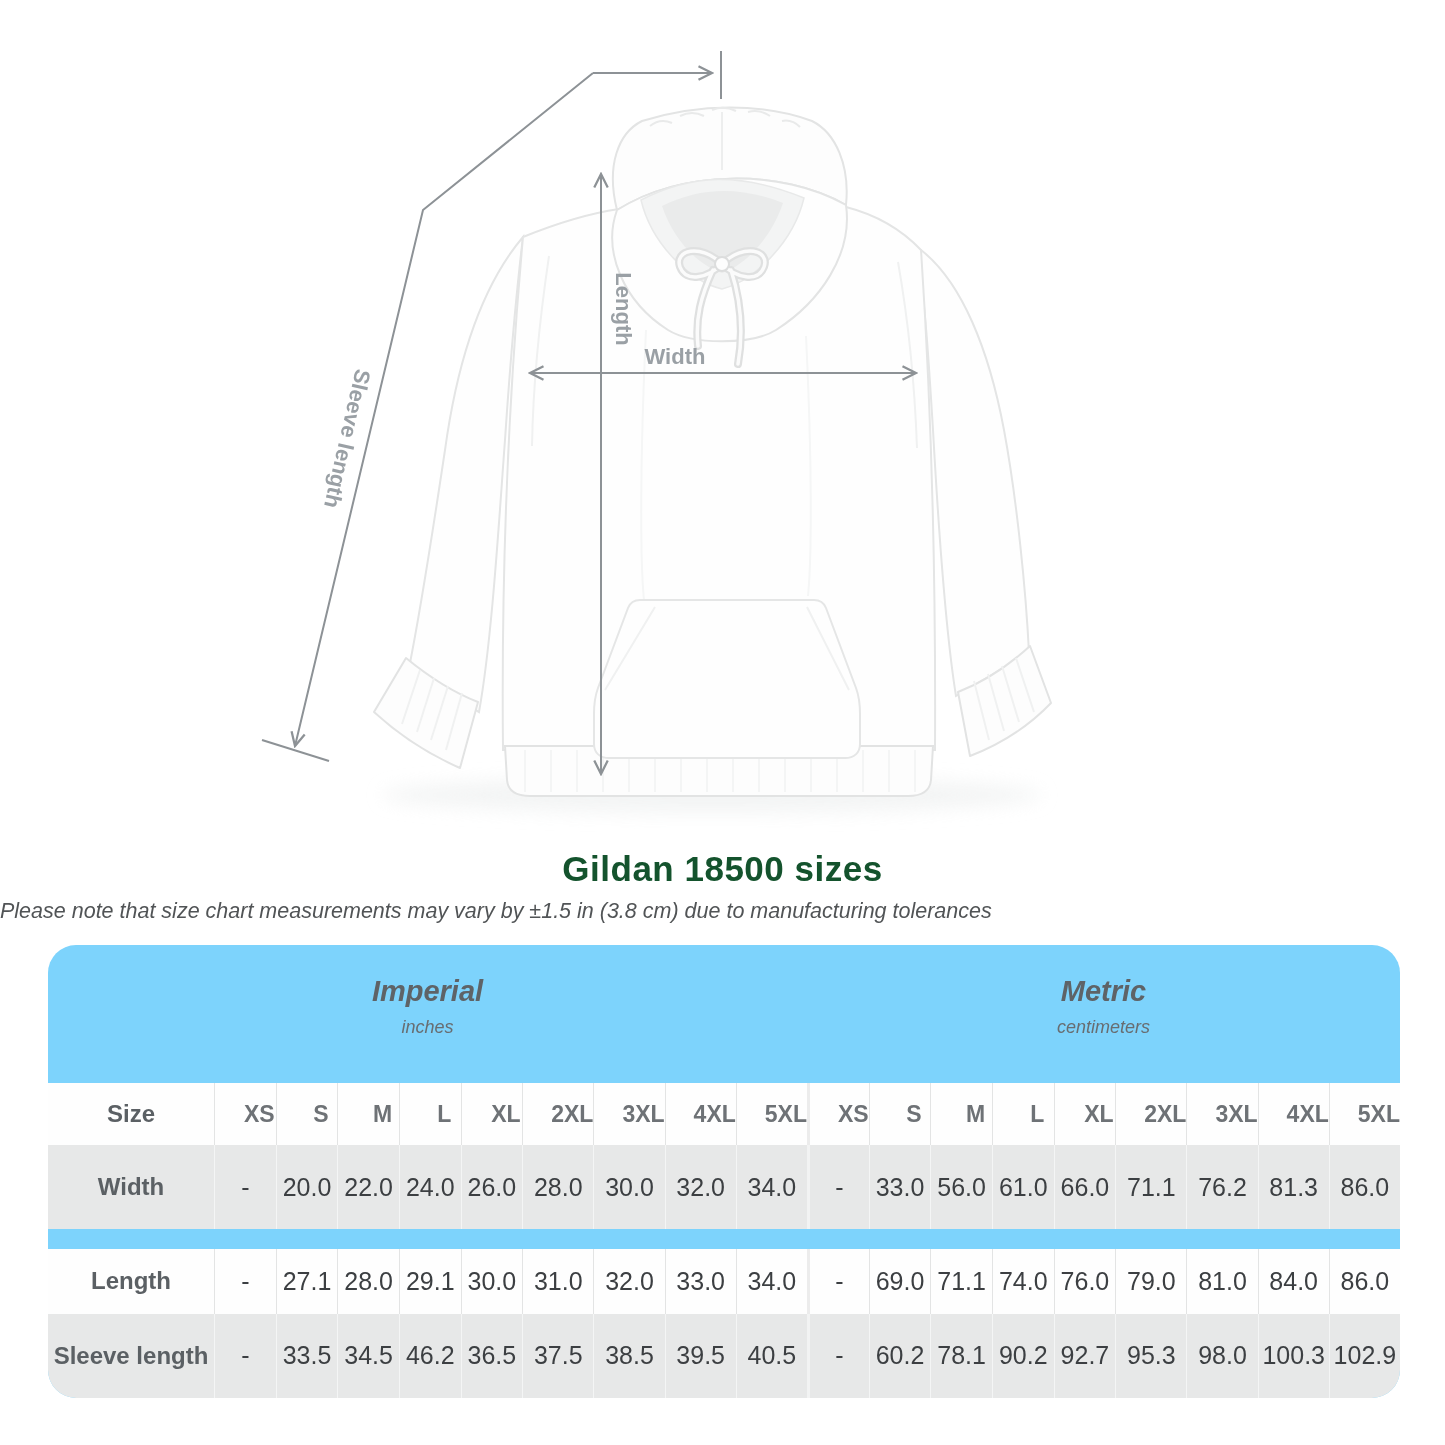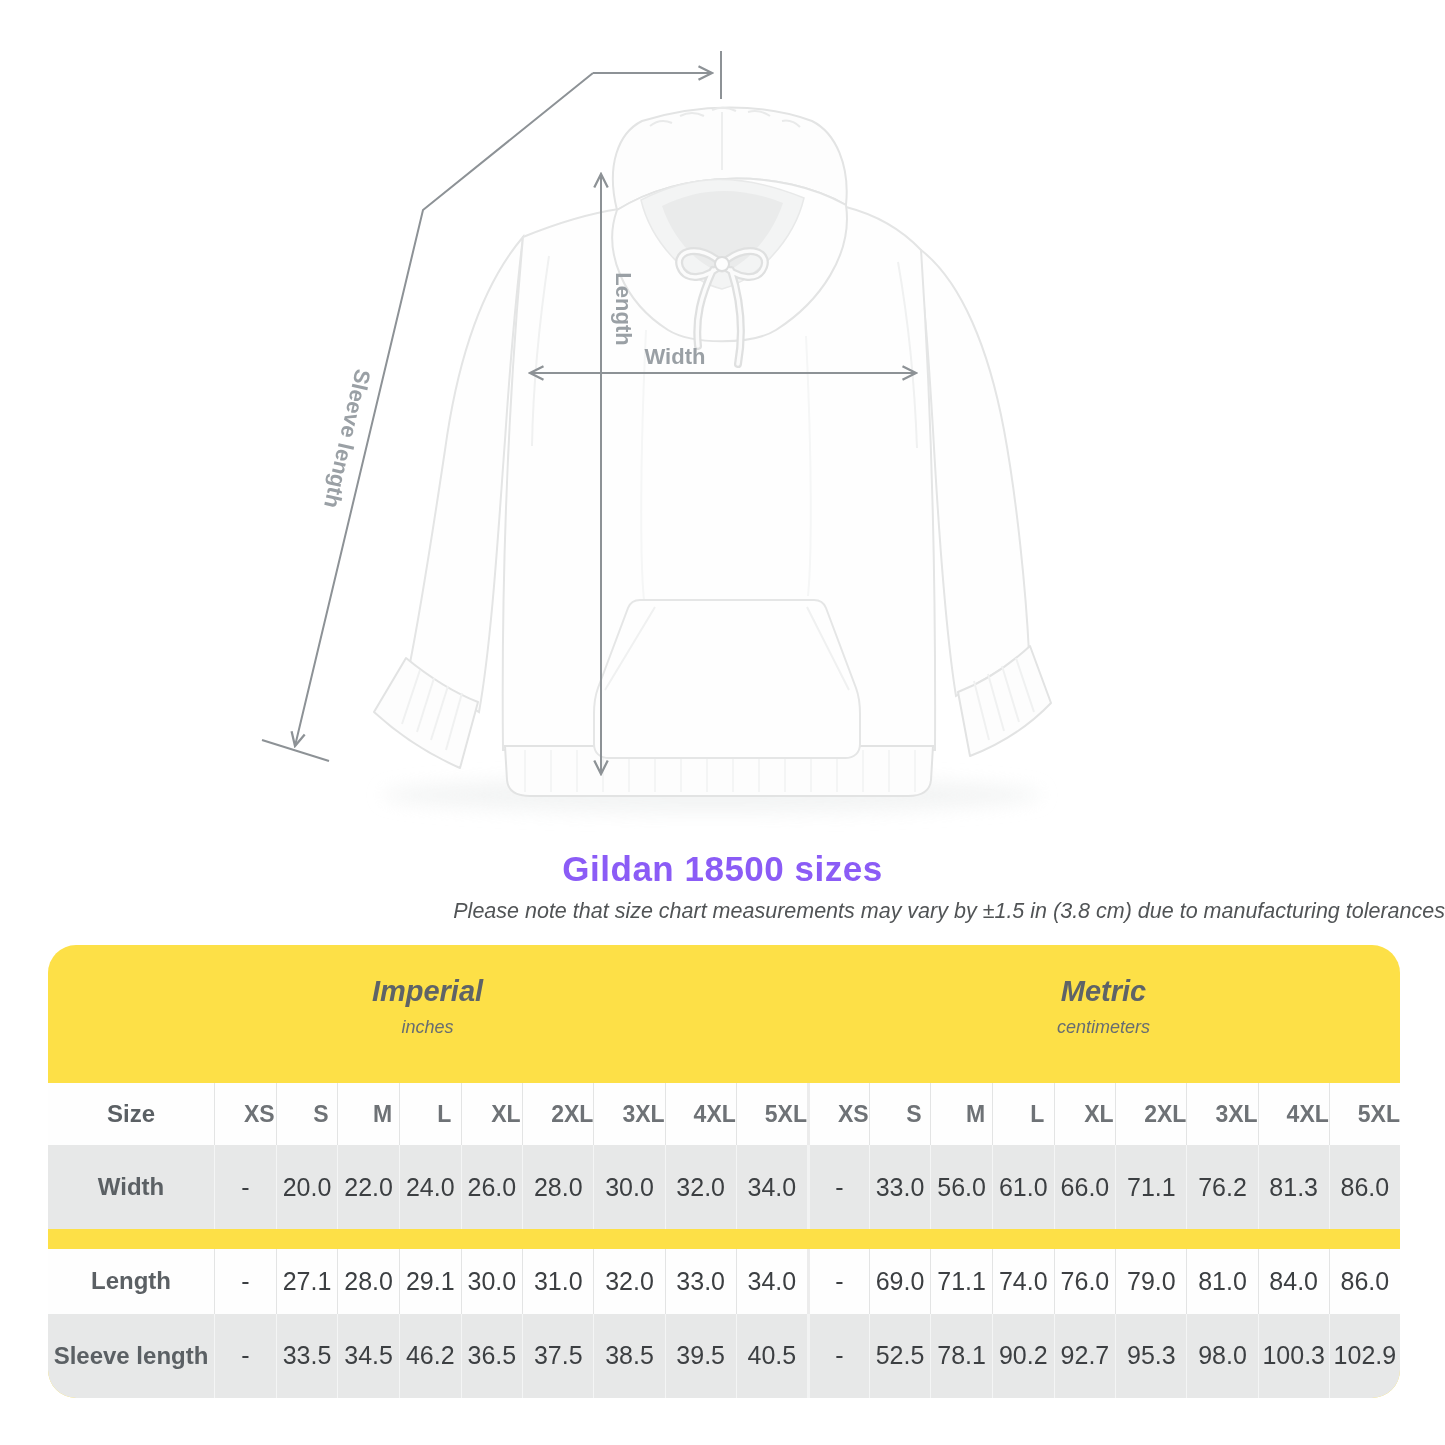--- a/index.html
+++ b/index.html
@@ -1,24 +1,24 @@
 <!DOCTYPE html>
 <html><head>
 <meta charset="utf-8">
 <style>
   html,body{margin:0;padding:0;background:#ffffff;}
   .page{position:relative;width:1445px;height:1445px;background:#fff;overflow:hidden;
         font-family:"Liberation Sans",sans-serif;}
   .figure{position:absolute;left:0;top:0;}
   .title{position:absolute;left:0;top:849px;width:100%;text-align:center;
-         font-size:35px;font-weight:bold;color:#8b5cf6;letter-spacing:.5px;}
-  .note{position:absolute;left:0;top:899px;width:100%;text-align:right;
+         font-size:35px;font-weight:bold;color:#14532d;letter-spacing:.5px;}
+  .note{position:absolute;left:0;top:899px;width:100%;text-align:left;
         font-size:21.5px;font-style:italic;color:#515456;}
   .size-table{position:absolute;left:48px;top:945px;width:1352px;height:453px;
-        background:#fde047;border-radius:28px;overflow:hidden;display:grid;
+        background:#7dd3fc;border-radius:28px;overflow:hidden;display:grid;
         grid-template-columns:166px repeat(18,1fr);
         grid-template-rows:118px 82px 1fr 1fr 1fr;}
   .sec{grid-row:1;display:flex;flex-direction:column;align-items:center;justify-content:center;padding-top:4px;}
   .sec-imperial{grid-column:1/11;}
   .sec-metric{grid-column:11/20;}
   .sec .nm{font-size:29px;font-weight:bold;font-style:italic;color:#5e6367;}
   .sec .un{font-size:18px;font-style:italic;color:#686d71;margin-top:9px;}
   .c{display:flex;align-items:center;justify-content:center;}
   .bw{background:#fefefe;margin-top:20px;}
   .bg{background:#e7e8e8;}
@@ -172,21 +172,21 @@
     <div class="c bg v sg">-</div>
     <div class="c bg v sg">33.5</div>
     <div class="c bg v sg">34.5</div>
     <div class="c bg v sg">46.2</div>
     <div class="c bg v sg">36.5</div>
     <div class="c bg v sg">37.5</div>
     <div class="c bg v sg">38.5</div>
     <div class="c bg v sg">39.5</div>
     <div class="c bg v sg">40.5</div>
     <div class="c bg v dg">-</div>
-    <div class="c bg v sg">52.5</div>
+    <div class="c bg v sg">60.2</div>
     <div class="c bg v sg">78.1</div>
     <div class="c bg v sg">90.2</div>
     <div class="c bg v sg">92.7</div>
     <div class="c bg v sg">95.3</div>
     <div class="c bg v sg">98.0</div>
     <div class="c bg v sg">100.3</div>
     <div class="c bg v sg">102.9</div>
   </div>
 
 </div>

